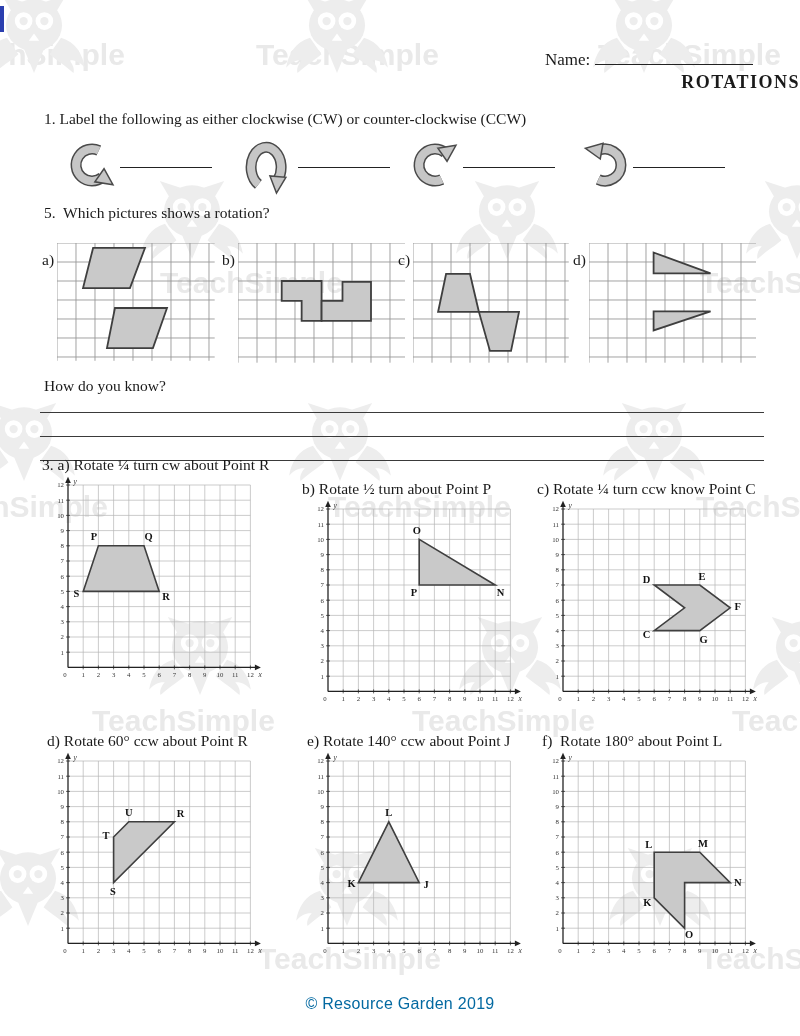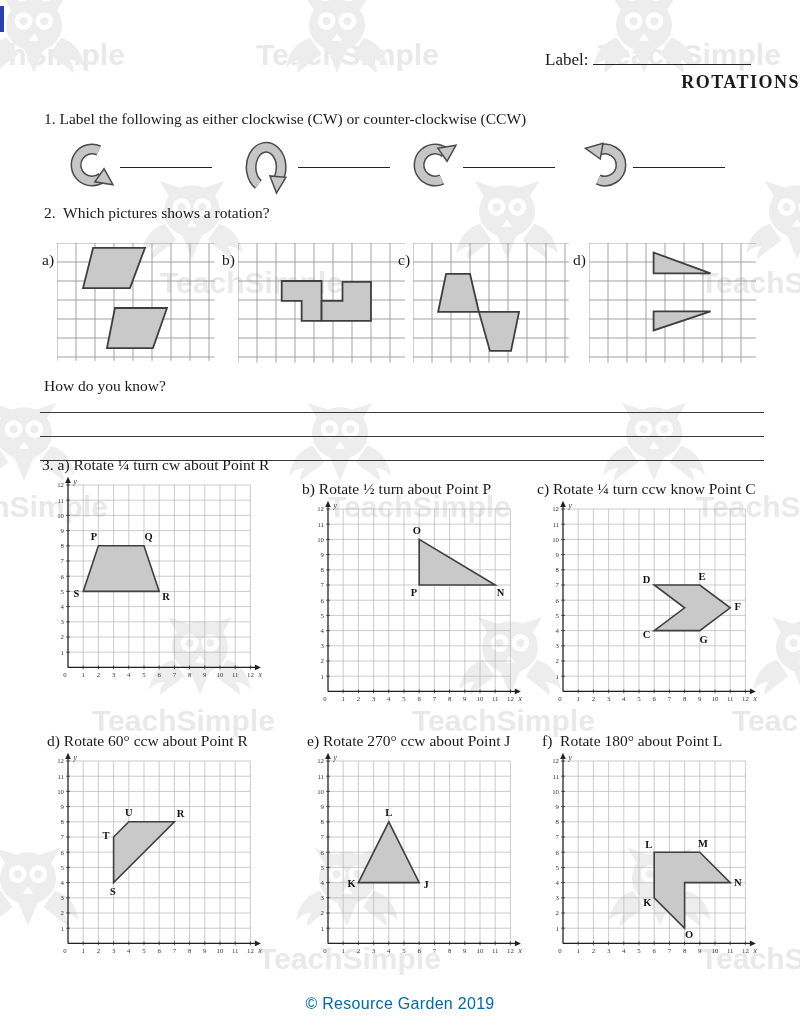--- a/index.html
+++ b/index.html
@@ -244,21 +244,21 @@
         <circle cx="60" cy="28" r="4" fill="#ededed"></circle>
         <path d="M50,40 L45,47 L55,47 Z" fill="#fff"></path>
         <path d="M24,44 C10,48 3,60 1,73 C9,64 16,66 16,66 C12,70 11,75 12,78 C22,69 31,64 35,60 Z" fill="#ededed"></path>
         <path d="M76,44 C90,48 97,60 99,73 C91,64 84,66 84,66 C88,70 89,75 88,78 C78,69 69,64 65,60 Z" fill="#ededed"></path>
         <path d="M40,54 L50,78 L60,54 Z" fill="#ededed"></path>
       </svg>
     </div>
   <div class="content">
     <div class="corner-artifact"></div>
     <div class="name-row">
-      <span>Label:</span><span class="name-line"></span>
+      <span>Name:</span><span class="name-line"></span>
     </div>
     <div class="title">ROTATIONS</div>
     <div class="prompt" id="q1p">1. Label the following as either clockwise (CW) or counter-clockwise (CCW)</div>
     <div id="arrows">
         <div class="arrow-group" style="left: 62px;">
           <svg viewBox="0 0 56 58" width="56" height="58">
             <path d="M36.8,12.5 A16,16 0 1 0 40.3,39.3" fill="none" stroke="#4a4a4a" stroke-width="11"></path>
             <path d="M36.8,12.5 A16,16 0 1 0 40.3,39.3" fill="none" stroke="#c6c6c6" stroke-width="8"></path>
             <path d="M-3.5,-8 L13,0 L-3.5,8 Z" fill="#c6c6c6" stroke="#4a4a4a" stroke-width="1.5" transform="translate(40.3,39.3) rotate(35)"></path>
           </svg>
@@ -282,21 +282,21 @@
         </div>
         <div class="arrow-group" style="left: 575px;">
           <svg viewBox="0 0 56 58" width="56" height="58">
             <path d="M23.2,41.5 A16,16 0 1 0 23.2,12.5" fill="none" stroke="#4a4a4a" stroke-width="11"></path>
             <path d="M23.2,41.5 A16,16 0 1 0 23.2,12.5" fill="none" stroke="#c6c6c6" stroke-width="8"></path>
             <path d="M-3.5,-8 L13,0 L-3.5,8 Z" fill="#c6c6c6" stroke="#4a4a4a" stroke-width="1.5" transform="translate(23.2,12.5) rotate(190)"></path>
           </svg>
           <span class="ans-line"></span>
         </div>
       </div>
-    <div class="prompt" id="q2p">2.  Which pictures shows a rotation?</div>
+    <div class="prompt" id="q2p">5.  Which pictures shows a rotation?</div>
     <div id="q2pics">
         <div class="q2-item" style="left: 42px;">
           <span class="q2-label">a)</span>
           <svg viewBox="0 0 157.70000000000002 117.8" width="157.70000000000002" height="117.8">
             <line x1="0" y1="0" x2="0" y2="117.8" stroke="#979797" stroke-width="0.9"></line>
             <line x1="19" y1="0" x2="19" y2="117.8" stroke="#979797" stroke-width="0.9"></line>
             <line x1="38" y1="0" x2="38" y2="117.8" stroke="#979797" stroke-width="0.9"></line>
             <line x1="57" y1="0" x2="57" y2="117.8" stroke="#979797" stroke-width="0.9"></line>
             <line x1="76" y1="0" x2="76" y2="117.8" stroke="#979797" stroke-width="0.9"></line>
             <line x1="95" y1="0" x2="95" y2="117.8" stroke="#979797" stroke-width="0.9"></line>
@@ -749,21 +749,21 @@
             <text x="21.5" y="8" font-size="7.5" font-style="italic" fill="#333" font-family="Liberation Serif, serif">y</text>
             <text x="206.39999999999998" y="200.89999999999998" font-size="7.5" font-style="italic" fill="#333" font-family="Liberation Serif, serif">x</text>
             <polygon points="61.599999999999994,130.59999999999997 61.599999999999994,84.99999999999999 76.8,69.79999999999998 122.39999999999999,69.79999999999998" fill="#c9c9c9" stroke="#3f3f3f" stroke-width="1.6"></polygon>
             <text x="60.84" y="143.47999999999996" text-anchor="middle" font-size="10.5" font-weight="bold" fill="#111" font-family="Liberation Serif, serif">S</text>
             <text x="54" y="87.23999999999998" text-anchor="middle" font-size="10.5" font-weight="bold" fill="#111" font-family="Liberation Serif, serif">T</text>
             <text x="76.8" y="63.67999999999998" text-anchor="middle" font-size="10.5" font-weight="bold" fill="#111" font-family="Liberation Serif, serif">U</text>
             <text x="128.48000000000002" y="65.19999999999999" text-anchor="middle" font-size="10.5" font-weight="bold" fill="#111" font-family="Liberation Serif, serif">R</text>
           </svg>
         </div>
         <div class="q3-block" style="left: 300px; top: 732px;">
-          <div class="q3-title row2">e) Rotate 270° ccw about Point J</div>
+          <div class="q3-title row2">e) Rotate 140° ccw about Point J</div>
           <svg viewBox="0 0 210 208" width="210" height="208">
             <line x1="16" y1="9" x2="16" y2="191.39999999999998" stroke="#b6b6b6" stroke-width="0.7"></line>
             <line x1="31.2" y1="9" x2="31.2" y2="191.39999999999998" stroke="#b6b6b6" stroke-width="0.7"></line>
             <line x1="46.4" y1="9" x2="46.4" y2="191.39999999999998" stroke="#b6b6b6" stroke-width="0.7"></line>
             <line x1="61.599999999999994" y1="9" x2="61.599999999999994" y2="191.39999999999998" stroke="#b6b6b6" stroke-width="0.7"></line>
             <line x1="76.8" y1="9" x2="76.8" y2="191.39999999999998" stroke="#b6b6b6" stroke-width="0.7"></line>
             <line x1="92" y1="9" x2="92" y2="191.39999999999998" stroke="#b6b6b6" stroke-width="0.7"></line>
             <line x1="107.19999999999999" y1="9" x2="107.19999999999999" y2="191.39999999999998" stroke="#b6b6b6" stroke-width="0.7"></line>
             <line x1="122.39999999999999" y1="9" x2="122.39999999999999" y2="191.39999999999998" stroke="#b6b6b6" stroke-width="0.7"></line>
             <line x1="137.6" y1="9" x2="137.6" y2="191.39999999999998" stroke="#b6b6b6" stroke-width="0.7"></line>

